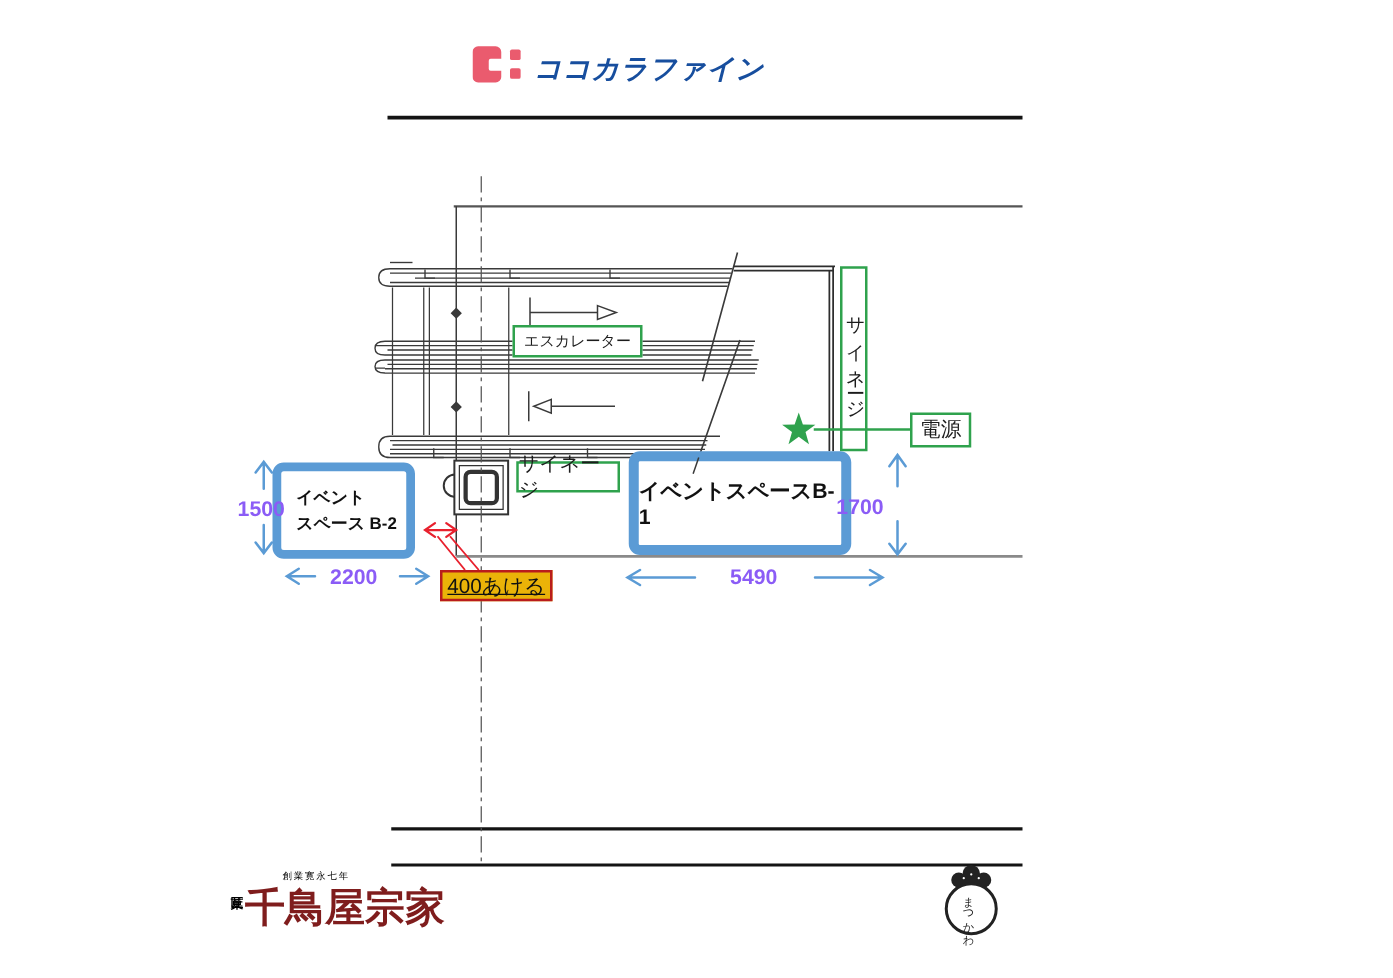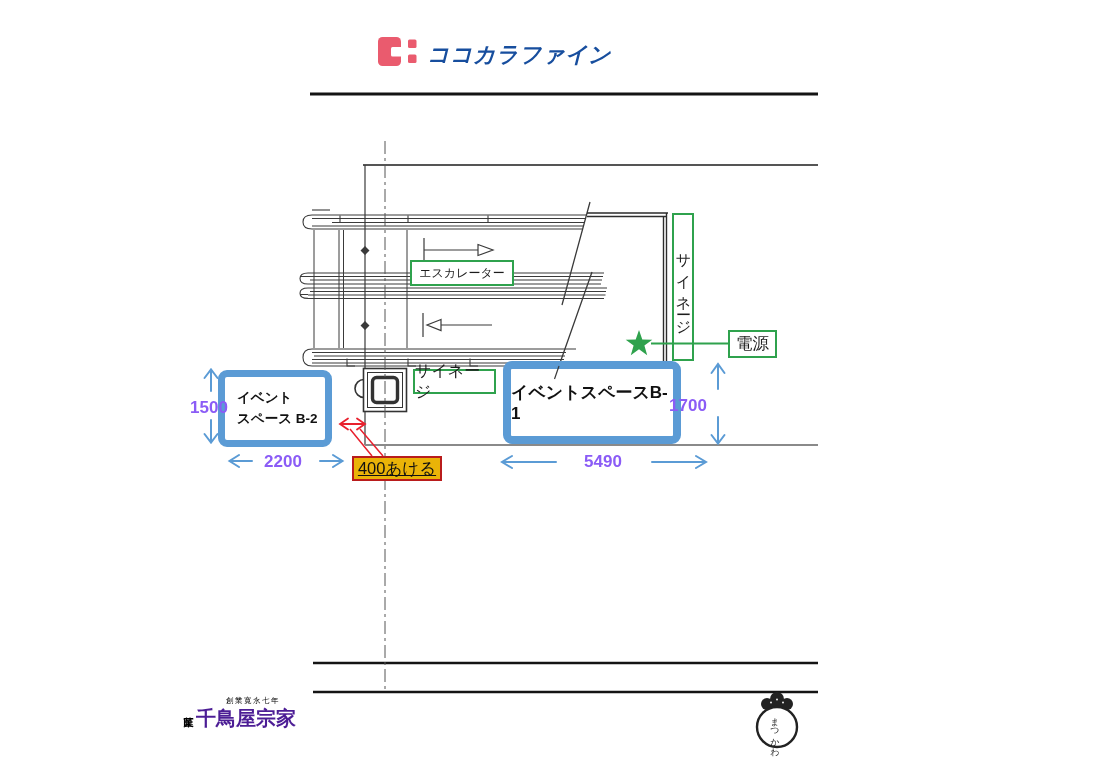--- a/index.html
+++ b/index.html
@@ -20,21 +20,21 @@
   .vtext{writing-mode:vertical-rl;}
 
   #brand{left:378px;top:36px;z-index:3;}
   #brand-text{left:427px;top:40px;font-size:22px;font-weight:800;font-style:italic;
         color:#174E9E;letter-spacing:.5px;z-index:3;text-align:right;}
 
   #chidoriya-prefix{left:181px;top:709px;font-size:10px;font-weight:700;
         font-family:"Liberation Serif","DejaVu Serif",serif;z-index:3;}
   #chidoriya-tagline{left:226px;top:696px;font-size:7.5px;letter-spacing:1.5px;
         font-family:"Liberation Serif","DejaVu Serif",serif;z-index:3;}
-  #chidoriya-name{left:196px;top:705px;font-size:20px;font-weight:700;color:#4c1d95;
+  #chidoriya-name{left:196px;top:705px;font-size:32px;font-weight:700;color:#7f1d1d;
         font-family:"Liberation Serif","DejaVu Serif",serif;z-index:3;}
   #matsukawa-name{left:769px;top:711px;font-size:9px;line-height:1.1;color:#222;
         font-family:"Liberation Serif","DejaVu Serif",serif;z-index:3;}
 </style>
 </head>
 <body>
 
 <div id="page">
 
   <svg id="plan-svg" viewBox="0 0 1114 782" xmlns="http://www.w3.org/2000/svg">

